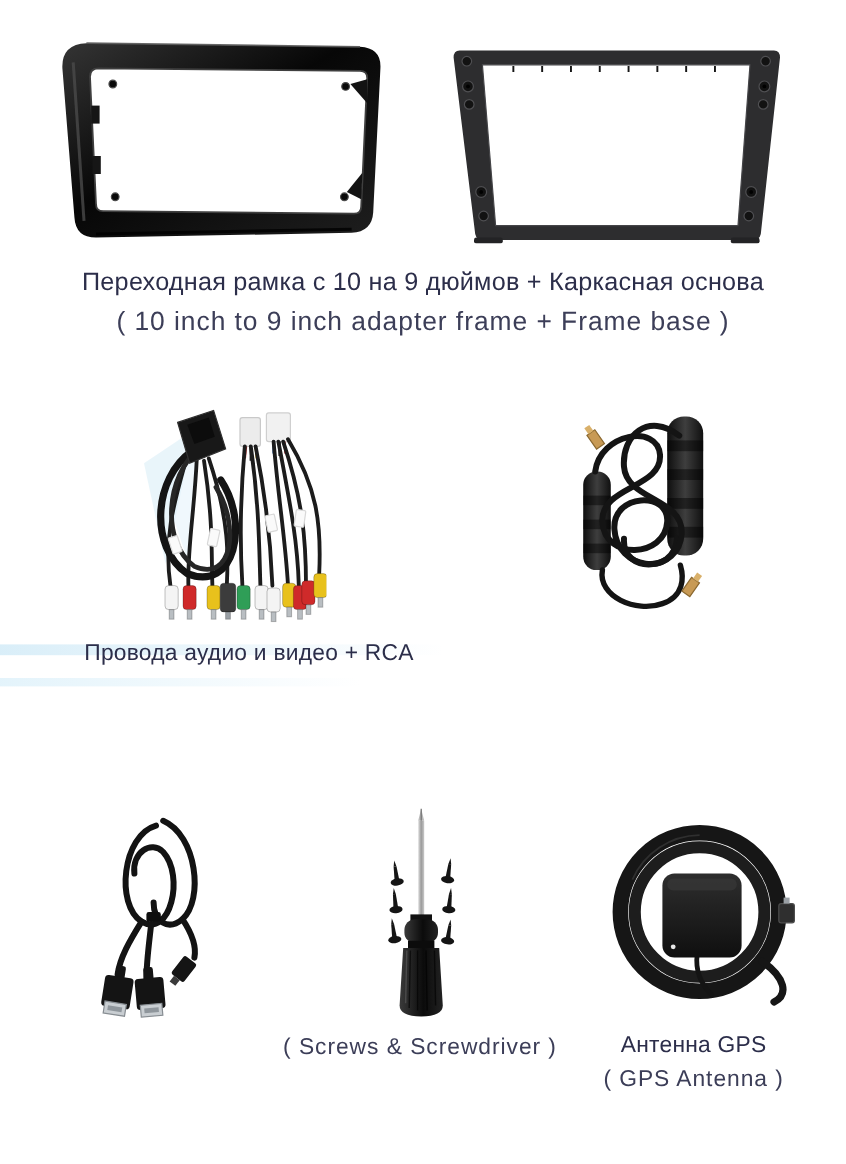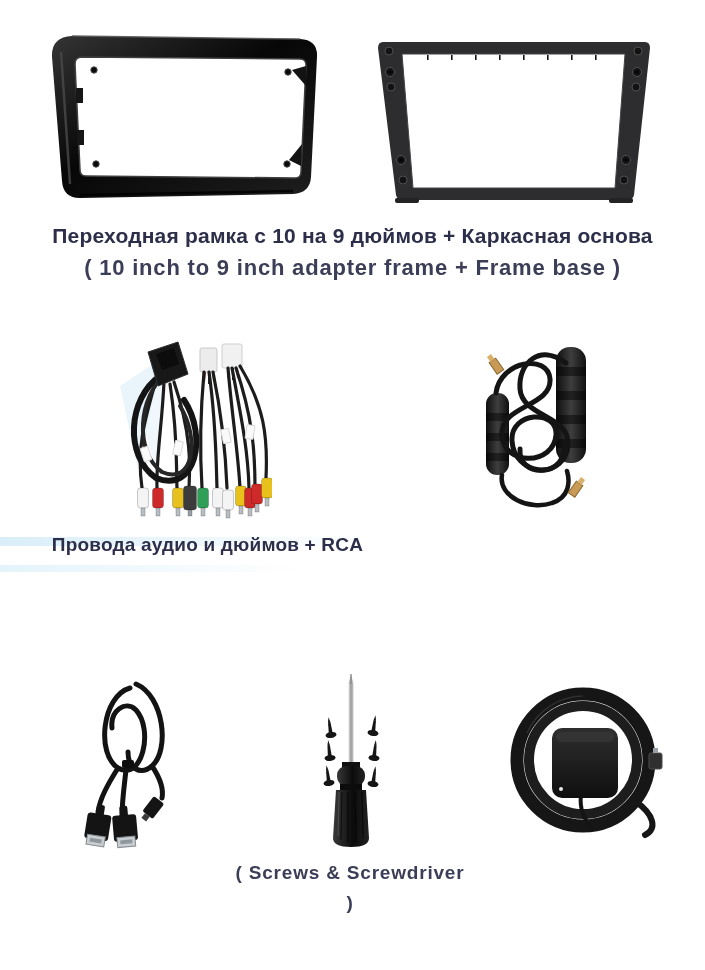--- a/index.html
+++ b/index.html
@@ -3,22 +3,22 @@
 <meta charset="utf-8">
 <style>
   html,body{margin:0;padding:0;background:#ffffff;}
   .canvas{
     position:relative;width:705px;height:970px;background:#ffffff;overflow:hidden;
     font-family:"Liberation Sans", sans-serif;
   }
   .img{position:absolute;}
   .img svg{width:100%;height:100%;display:block;}
   .cap{position:absolute;text-align:center;}
-  .cap-ru{font-weight:700;color:#2c2e4a;letter-spacing:0.2px;}
-  .cap-en{font-weight:700;color:#3c3e58;letter-spacing:0.8px;}
+  .cap-ru{font-weight:400;color:#2c2e4a;letter-spacing:0.2px;}
+  .cap-en{font-weight:400;color:#3c3e58;letter-spacing:0.8px;}
   .cap-lg .cap-ru{font-size:21px;line-height:30px;}
   .cap-lg .cap-en{font-size:22px;line-height:33px;}
   .cap-md .cap-ru{font-size:19px;line-height:27px;}
   .cap-md .cap-en{font-size:19px;line-height:30px;}
   .stripe{position:absolute;pointer-events:none;}
   #stripe1{top:537px;left:0;width:370px;height:9px;
     background:linear-gradient(90deg, rgba(186,224,243,.55), rgba(186,224,243,0));}
   #stripe2{top:565px;left:0;width:300px;height:7px;
     background:linear-gradient(90deg, rgba(200,232,247,.5), rgba(200,232,247,0));}
 </style>
@@ -227,21 +227,21 @@
         </g>
         <g transform="translate(105,155) rotate(35)">
           <rect x="-4" y="-8" width="8" height="14" fill="#c89a55" stroke="#8a6830"></rect>
           <rect x="-2.5" y="-14" width="5" height="6" fill="#d9b06a"></rect>
         </g>
       </g>
     </svg>
   </div>
 
   <div class="cap cap-md" style="left:5px;top:531px;width:405px;">
-    <div class="cap-ru">Провода аудио и дюймов + RCA</div>
+    <div class="cap-ru">Провода аудио и видео + RCA</div>
   </div>
 
   <div class="img" style="left:84px;top:674px;width:96px;height:178px;">
     <svg viewBox="0 0 96 178">
       <g stroke="#131313" stroke-width="5" fill="none" stroke-linecap="round">
         <path d="M46,14 C18,22 12,80 34,94 C58,108 70,56 52,36 C42,26 26,36 28,54"></path>
         <path d="M52,10 C80,22 86,76 68,92 C56,102 44,94 44,78"></path>
         <path d="M34,94 C24,110 16,124 14,138"></path>
         <path d="M42,96 C40,114 38,128 38,142"></path>
         <path d="M68,92 C76,104 80,114 78,124"></path>
@@ -351,14 +351,18 @@
       <g transform="translate(144,70)">
         <rect x="0" y="0" width="13" height="16" rx="2" fill="#2f2f2f" stroke="#4d4d4d"></rect>
         <rect x="4" y="-5" width="5" height="5" fill="#9aa0a5"></rect>
       </g>
     </svg>
   </div>
 
   <div class="cap cap-md" style="left:232px;top:858px;width:236px;">
     <div class="cap-en">( Screws &amp; Screwdriver )</div>
   </div>
+  <div class="cap cap-md" style="left:470px;top:858px;width:216px;">
+    <div class="cap-ru">Антенна GPS</div>
+    <div class="cap-en">( GPS Antenna )</div>
+  </div>
 
 </div>
 
 </body></html>

